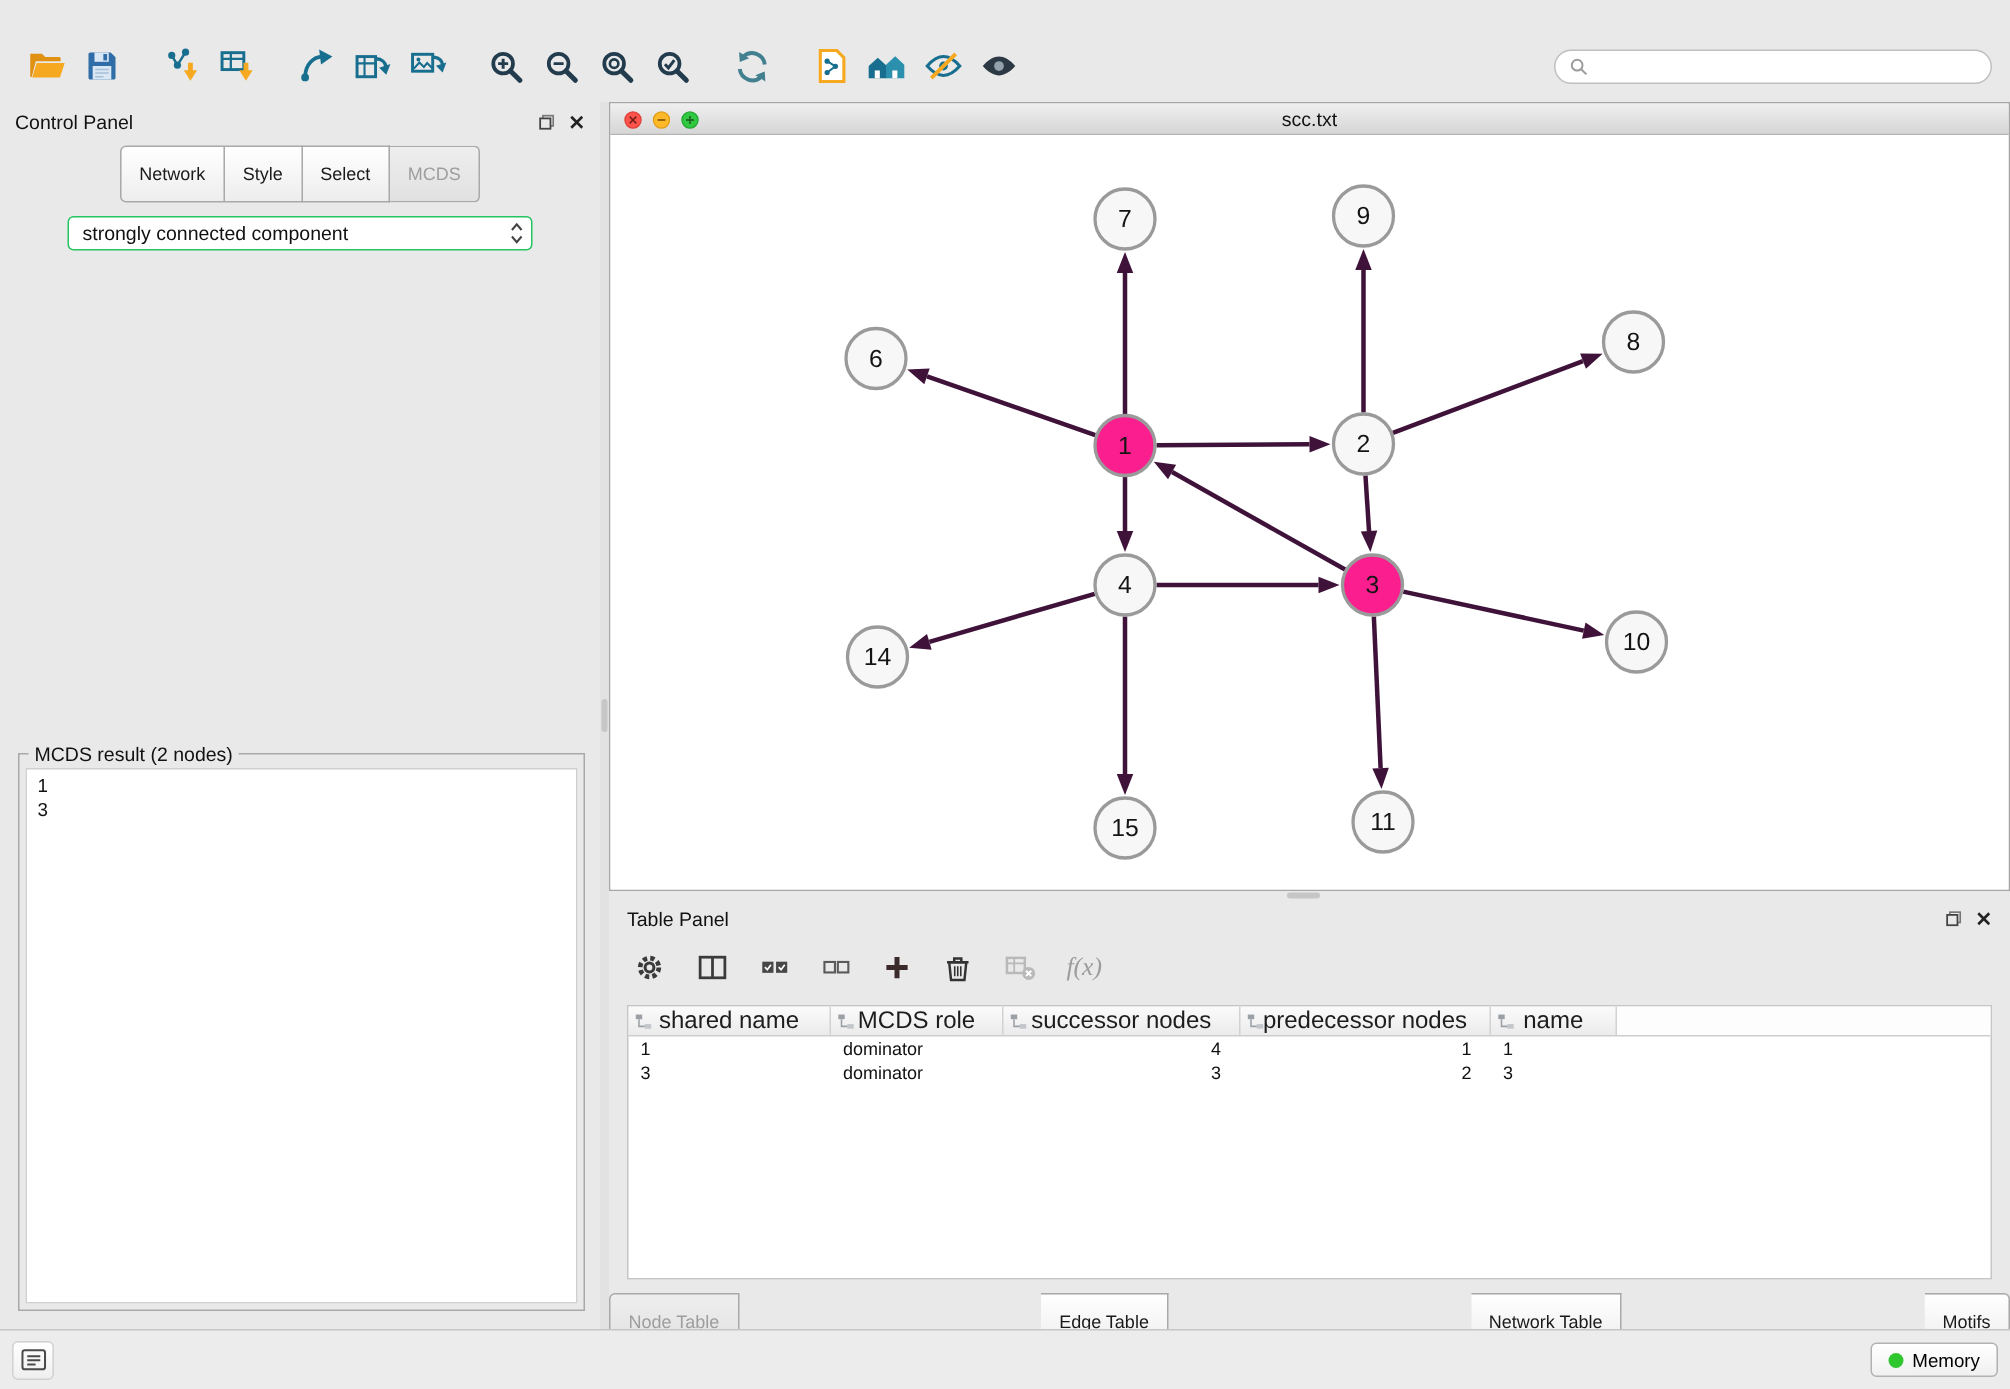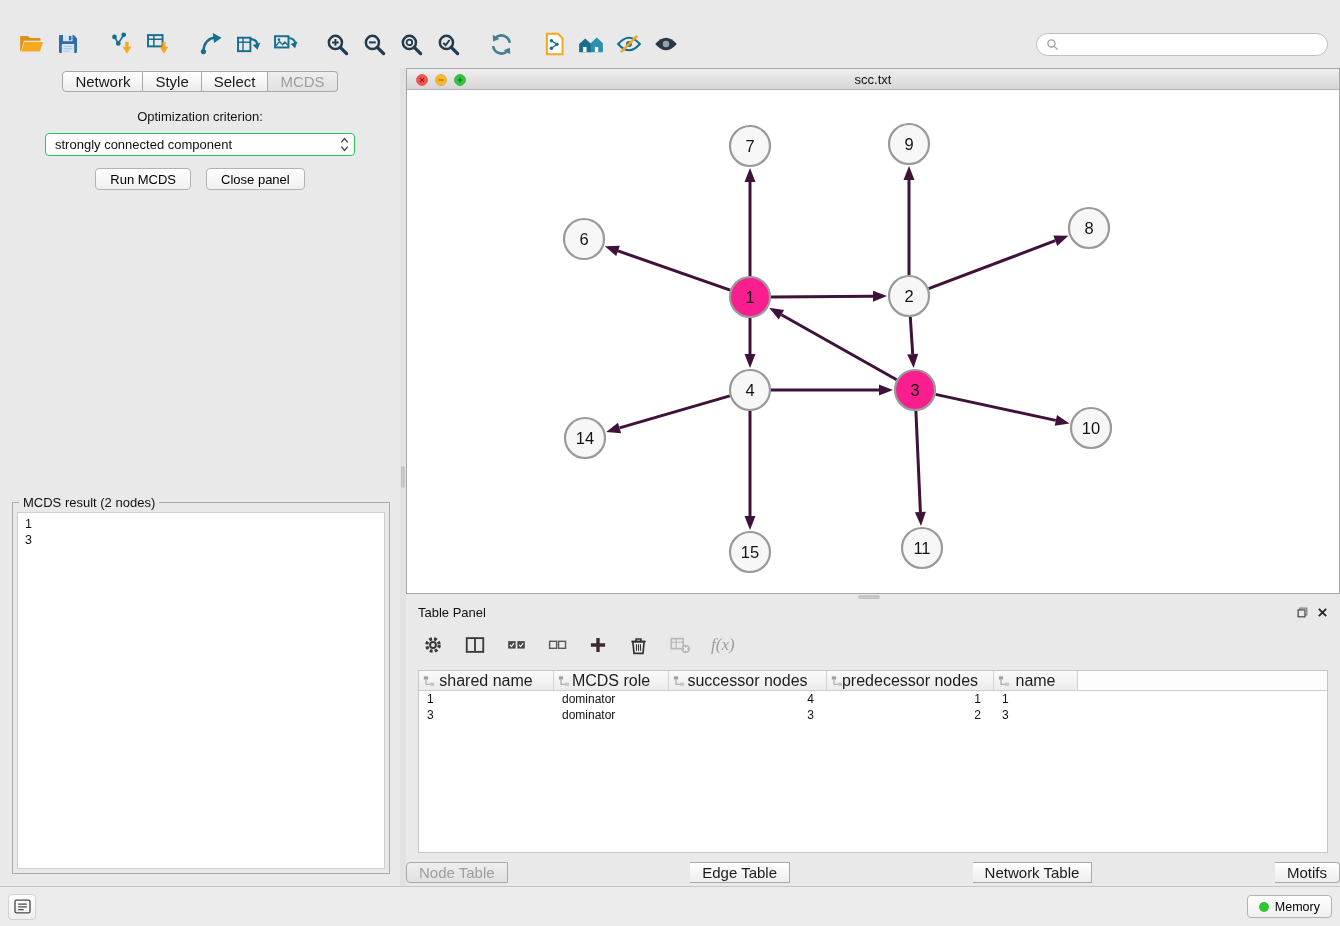--- a/index.html
+++ b/index.html
@@ -24,21 +24,21 @@
   .search-input { border:none; outline:none; flex:1; font-size:12px; background:transparent; font-family:inherit; }
 
   
   .control-panel { position:absolute; left:0; top:68px; width:400px; height:824px; background:#e9e9e9; }
   .cp-header { height:26px; display:flex; align-items:center; padding:0 10px; font-size:13px; }
   .panel-icons { margin-left:auto; display:flex; gap:9px; align-items:center; }
   .mini-btn { background:none; border:none; padding:0; display:flex; cursor:default; }
 
   .tabs { display:flex; }
   .cp-tabs { justify-content:center; margin-top:3px; }
-  .tab { height:21px; display:flex; align-items:center; padding:0 12px; font-size:15px;
+  .tab { height:38px; display:flex; align-items:center; padding:0 12px; font-size:12px;
     background:linear-gradient(#ffffff,#ededed); border:1px solid #a9a9a9; border-left:none; color:#1a1a1a; cursor:default; }
   .tab:first-child { border-left:1px solid #a9a9a9; border-top-left-radius:4px; border-bottom-left-radius:4px; }
   .tab:last-child { border-top-right-radius:4px; border-bottom-right-radius:4px; }
   .tab.active { color:#9e9e9e; background:linear-gradient(#eeeeee,#e1e1e1); }
 
   .opt-label { text-align:center; margin-top:17px; font-size:13px; }
   .criterion-select { width:310px; height:23px; margin:9px auto 0; background:#fff; border:1px solid #22c55e;
     border-radius:4px; display:flex; align-items:center; padding:0 5px 0 9px; font-size:13px; }
   .chevrons { margin-left:auto; display:flex; align-items:center; }
   .cp-buttons { display:flex; justify-content:center; gap:15px; margin-top:12px; }
@@ -273,39 +273,50 @@
         <svg viewBox="0 0 16 16" width="13" height="13">
             <circle cx="6.7" cy="6.7" r="4.4" fill="none" stroke="#9b9b9b" stroke-width="1.6"></circle>
             <path d="M10 10l4.3 4.3" stroke="#9b9b9b" stroke-width="1.6"></path>
           </svg>
       </span>
       <input class="search-input" placeholder="" style="">
     </div>
   </div>
 
   <div class="control-panel">
+    <div class="cp-header">
+      <span>Control Panel</span>
+      <span class="panel-icons">
+        <button class="mini-btn">
+          <svg viewBox="0 0 12 12" width="11" height="11">
+              <rect x="3.2" y="1.2" width="7.5" height="7.5" fill="none" stroke="#777" stroke-width="1.2"></rect>
+              <rect x="1.2" y="3.2" width="7.5" height="7.5" fill="#e9e9e9" stroke="#444" stroke-width="1.3"></rect>
+            </svg>
+        </button>
+        <button class="mini-btn">
+          <svg viewBox="0 0 12 12" width="11" height="11">
+              <path d="M2 2l8 8M10 2L2 10" stroke="#222" stroke-width="1.9"></path>
+            </svg>
+        </button>
+      </span>
+    </div>
     <div class="tabs cp-tabs">
         <div class="tab">Network</div>
         <div class="tab">Style</div>
         <div class="tab">Select</div>
         <div class="tab active">MCDS</div>
       </div>
-    <div class="opt-label">Optimization criterion:</div>
     <div class="criterion-select">
       <span>strongly connected component</span>
       <span class="chevrons">
         <svg viewBox="0 0 8 14" width="9" height="15">
             <path d="M1 5l3-3.5L7 5" stroke="#444" fill="none" stroke-width="1.3"></path>
             <path d="M1 9l3 3.5L7 9" stroke="#444" fill="none" stroke-width="1.3"></path>
           </svg>
       </span>
-    </div>
-    <div class="cp-buttons">
-      <button class="cp-btn">Run MCDS</button>
-      <button class="cp-btn">Close panel</button>
     </div>
     <div class="result-group">
       <span class="result-title">MCDS result (2 nodes)</span>
       <div class="result-list">
           <div>1</div>
           <div>3</div>
         </div>
     </div>
   </div>
 

